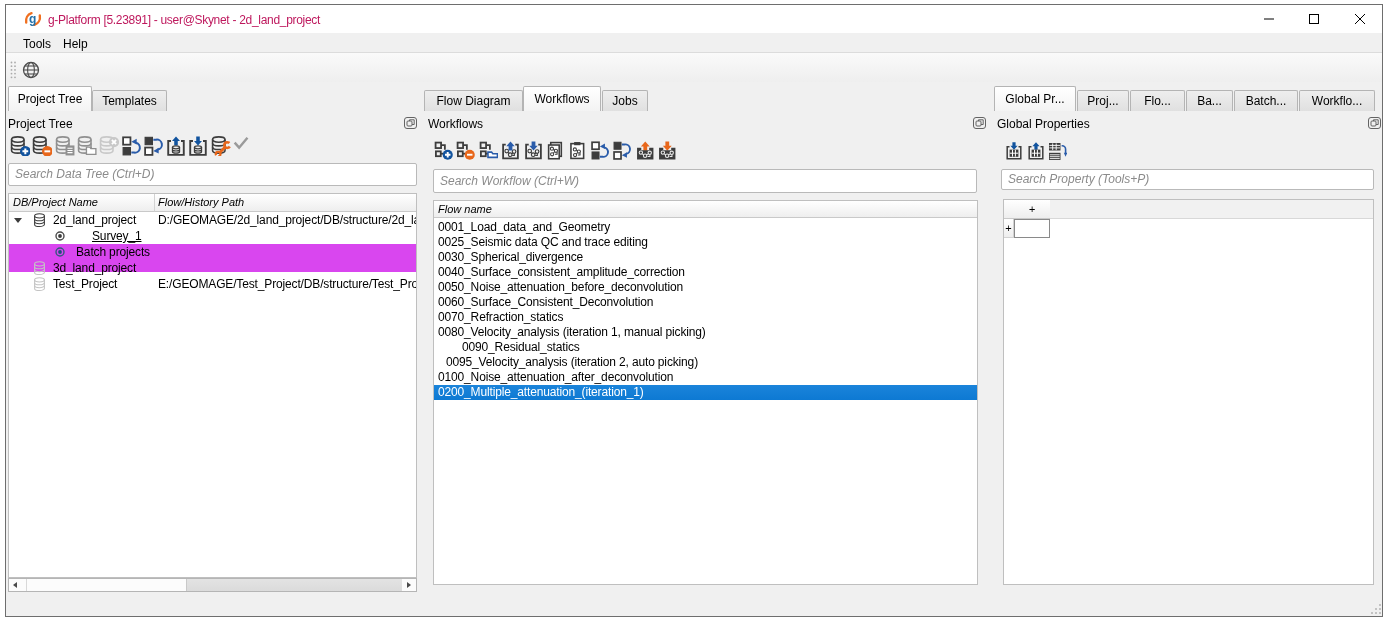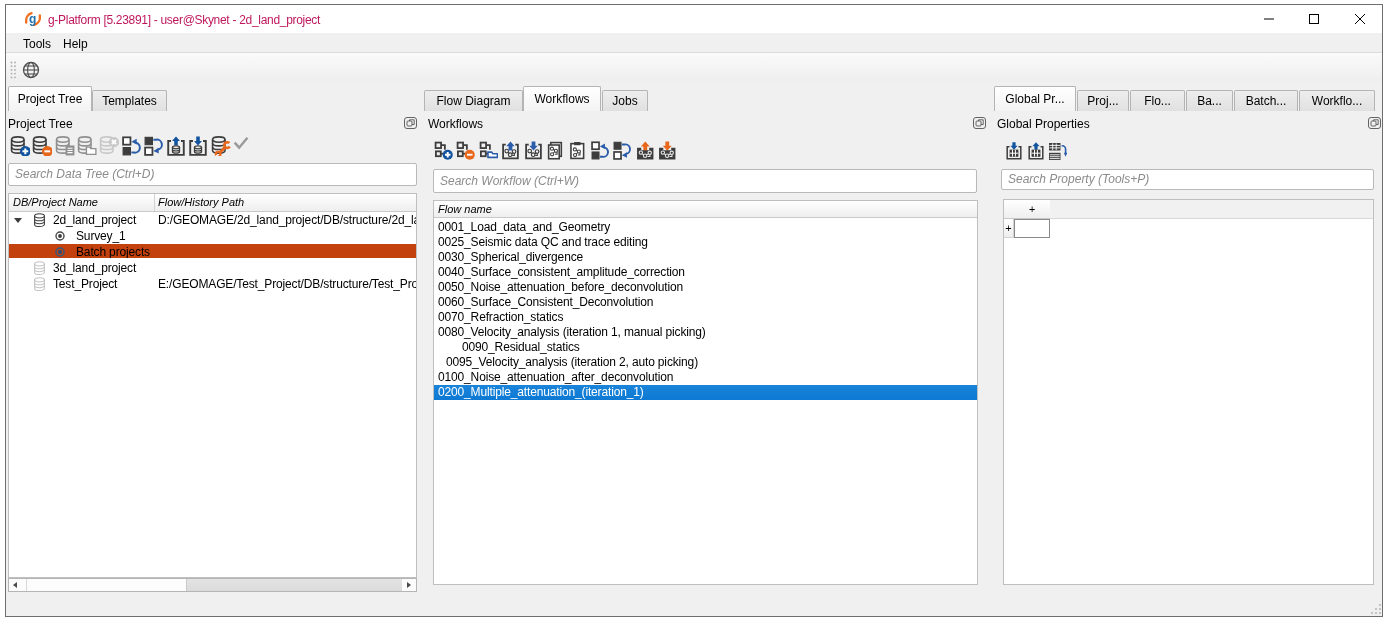--- a/index.html
+++ b/index.html
@@ -180,23 +180,23 @@
 <div class="search" style="left:8px;top:163px;width:409px;height:23px;line-height:21px;">Search Data Tree (Ctrl+D)</div>
 <div class="tbl" style="left:8px;top:193px;width:409px;height:385px;"></div>
 <div class="thead-sec" style="left:9px;top:194px;width:146px;height:18px;line-height:17px;padding-left:4px;border-right:1px solid #d2d2d2;">DB/Project Name</div>
 <div class="thead-sec" style="left:155px;top:194px;width:261px;height:18px;line-height:17px;padding-left:3px;">Flow/History Path</div>
 
 <div class="row" style="left:9px;top:213px;width:407px;height:15px;line-height:15px;">
     <span style="position:absolute;left:44px;">2d_land_project</span>
     <span style="position:absolute;left:149px;width:258px;overflow:hidden;display:inline-block;">D:/GEOMAGE/2d_land_project/DB/structure/2d_la</span>
   </div>
 <div class="row" style="left:9px;top:228px;width:407px;height:16px;line-height:16px;">
-    <span style="position:absolute;left:67px;">Survey_1</span>
-  </div>
-<div class="row" style="left:9px;top:244px;width:407px;height:14px;line-height:16px;background:#c2410c;">
+    <span style="position:absolute;left:83px;text-decoration:underline;">Survey_1</span>
+  </div>
+<div class="row" style="left:9px;top:244px;width:407px;height:28px;line-height:16px;background:#d946ef;">
     <span style="position:absolute;left:67px;">Batch projects</span>
   </div>
 <div class="row" style="left:9px;top:260px;width:431px;height:16px;line-height:16px;">
     <span style="position:absolute;left:44px;">3d_land_project</span>
   </div>
 <div class="row" style="left:9px;top:276px;width:407px;height:16px;line-height:16px;">
     <span style="position:absolute;left:44px;">Test_Project</span>
     <span style="position:absolute;left:149px;width:258px;overflow:hidden;display:inline-block;">E:/GEOMAGE/Test_Project/DB/structure/Test_Proj</span>
   </div>
 

